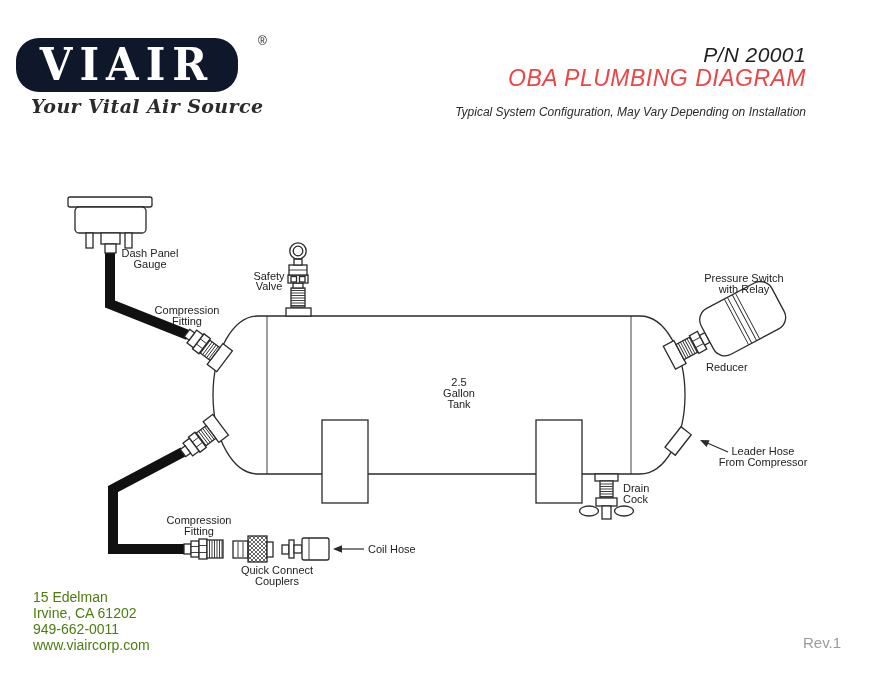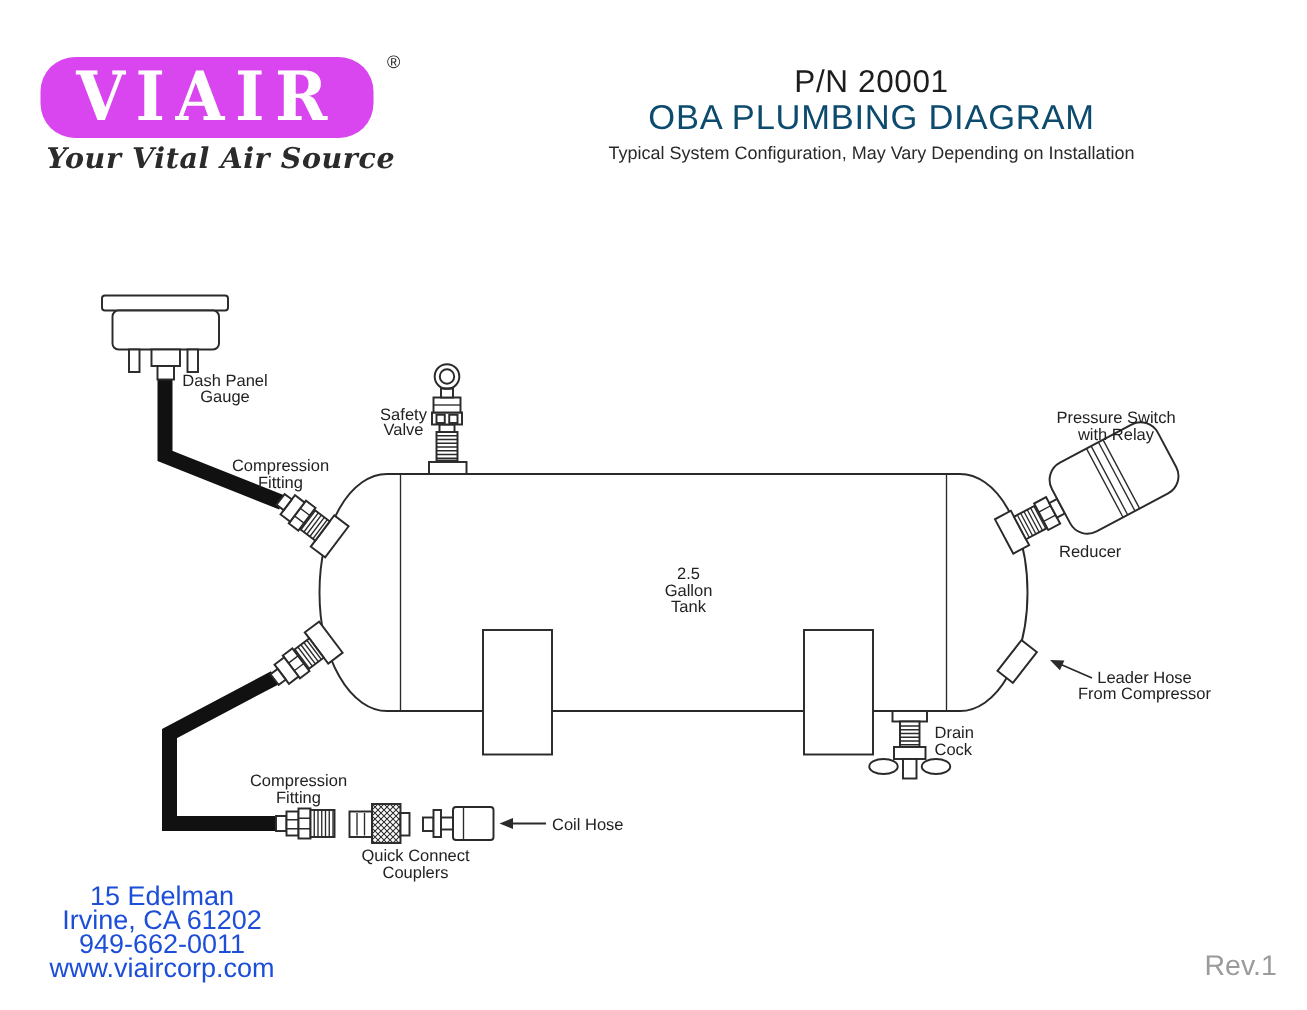--- a/index.html
+++ b/index.html
@@ -1,35 +1,35 @@
 <!DOCTYPE html>
 <html><head>
 <meta charset="utf-8">
 <style>
   html,body{margin:0;padding:0;background:#fff;}
   .page{position:relative;width:871px;height:673px;background:#fff;overflow:hidden;
         font-family:"Liberation Sans",sans-serif;color:#222;}
   
-  .logo-box{position:absolute;left:27px;top:38px;width:222px;height:54px;background:#d946ef;
+  .logo-box{position:absolute;left:16px;top:38px;width:222px;height:54px;background:#0f172a;
             display:flex;align-items:center;justify-content:center;border-radius:23px;}
   .logo-text{font-family:"DejaVu Serif","Liberation Serif",serif;font-weight:700;
              font-size:42px;color:#ffffff;letter-spacing:7px;line-height:1;
              transform:scaleY(1.08);white-space:nowrap;}
   .logo-reg{position:absolute;left:258px;top:34px;font-size:12px;color:#222;}
   .logo-tagline{position:absolute;left:31px;top:95px;width:226px;
                 font-family:"DejaVu Serif","Liberation Serif",serif;
                 font-style:italic;font-weight:700;font-size:19px;color:#2b2b2b;
                 white-space:nowrap;letter-spacing:0.4px;}
-  .title-block{position:absolute;left:344px;top:44px;width:474px;text-align:center;}
+  .title-block{position:absolute;left:332px;top:44px;width:474px;text-align:right;font-style:italic;}
   .title-pn{font-size:21px;line-height:22px;color:#1d1d1d;letter-spacing:0.4px;}
-  .title-main{font-size:23px;line-height:24px;color:#0c4a6e;letter-spacing:0.5px;}
-  .title-sub{font-size:12px;line-height:17px;color:#2a2a2a;margin-top:4px;}
+  .title-main{font-size:23px;line-height:24px;color:#ef4444;letter-spacing:0.5px;}
+  .title-sub{font-size:12px;line-height:17px;color:#2a2a2a;margin-top:14px;}
   
-  .footer-address{position:absolute;left:33px;top:589px;font-size:18px;line-height:16px;color:#1d4ed8;text-align:center;}
-  .footer-rev{position:absolute;left:803px;top:634px;font-size:19px;color:#9b9b9b;}
+  .footer-address{position:absolute;left:33px;top:589px;font-size:14px;line-height:16px;color:#4d7c0f;}
+  .footer-rev{position:absolute;left:803px;top:634px;font-size:15px;color:#9b9b9b;}
   
   svg.diagram{position:absolute;left:0;top:0;width:871px;height:673px;}
   svg.diagram .ln{stroke:#2a2a2a;stroke-width:1.3;fill:#ffffff;}
   svg.diagram .lnf{stroke:#2a2a2a;stroke-width:1.3;fill:none;}
   svg.diagram .thin{stroke:#2a2a2a;stroke-width:0.9;fill:none;}
   svg.diagram .hose{stroke:#111111;stroke-width:10;fill:none;stroke-linejoin:miter;}
   svg.diagram .arrow{stroke:#2a2a2a;stroke-width:1.2;fill:none;}
   svg.diagram .ah{fill:#2a2a2a;stroke:none;}
   svg.diagram text{font-family:"Liberation Sans",sans-serif;font-size:11px;fill:#222222;}
 </style>

